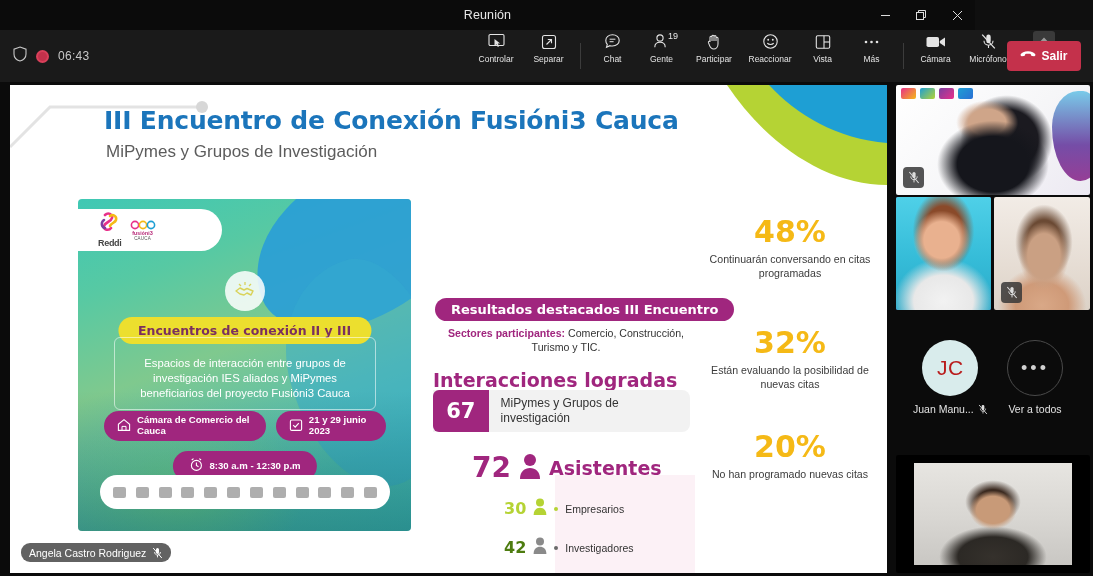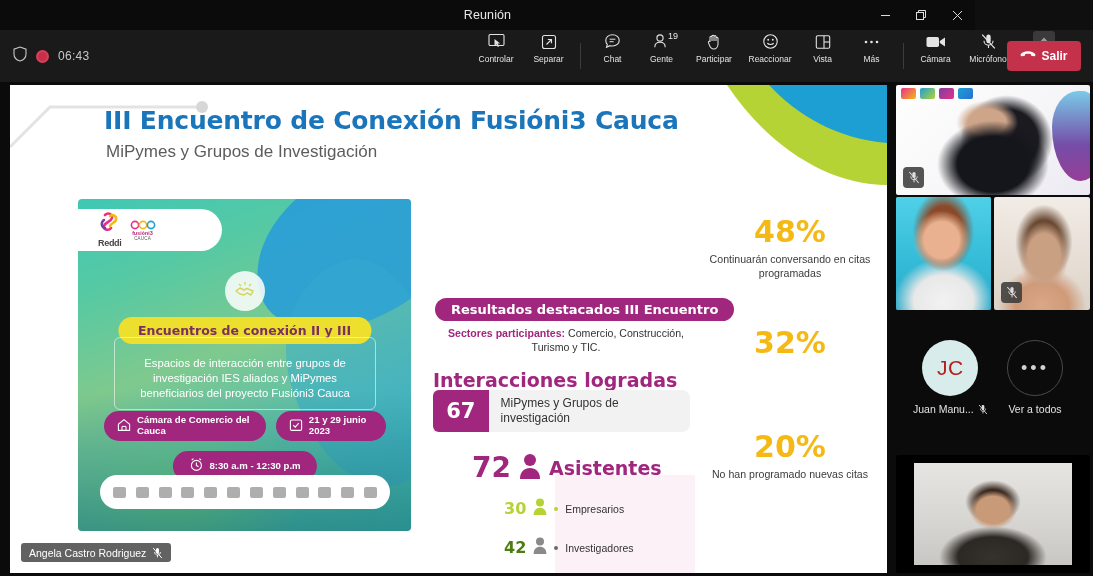--- a/index.html
+++ b/index.html
@@ -292,21 +292,21 @@
   }
   .stat .cap {
     margin-top: 6px; font-size: 10.6px; color: #3b3b3b; line-height: 1.3;
   }
 
   
   .presenter-chip {
     position: absolute; left: 11px; bottom: 11px;
     background: rgba(85,85,85,.92);
     color: #fff; font-size: 10.5px;
-    height: 19px; border-radius: 3px;
+    height: 19px; border-radius: 9px;
     display: flex; align-items: center; gap: 6px;
     padding: 0 8px;
   }
 
   
   .rail {
     position: absolute; left: 893px; top: 0;
     width: 200px; height: 494px;
     background: #0b0b0b;
   }
@@ -714,20 +714,21 @@
         <span class="sub-dot" style="background:#6a6a6a"></span>
         <span class="sub-lbl">Investigadores</span>
       </div>
 
       <div class="stat" style="top:132px;">
         <div class="pct">48%</div>
         <div class="cap">Continuarán conversando en citas programadas</div>
       </div>
       <div class="stat" style="top:243px;">
         <div class="pct">32%</div>
+        <div class="cap">Están evaluando la posibilidad de nuevas citas</div>
       </div>
       <div class="stat" style="top:347px;">
         <div class="pct">20%</div>
         <div class="cap">No han programado nuevas citas</div>
       </div>
 
       <div class="presenter-chip">
         <span>Angela Castro Rodriguez</span>
         <span class="mini-mic">
           <svg width="11" height="12" viewBox="0 0 11 12">

